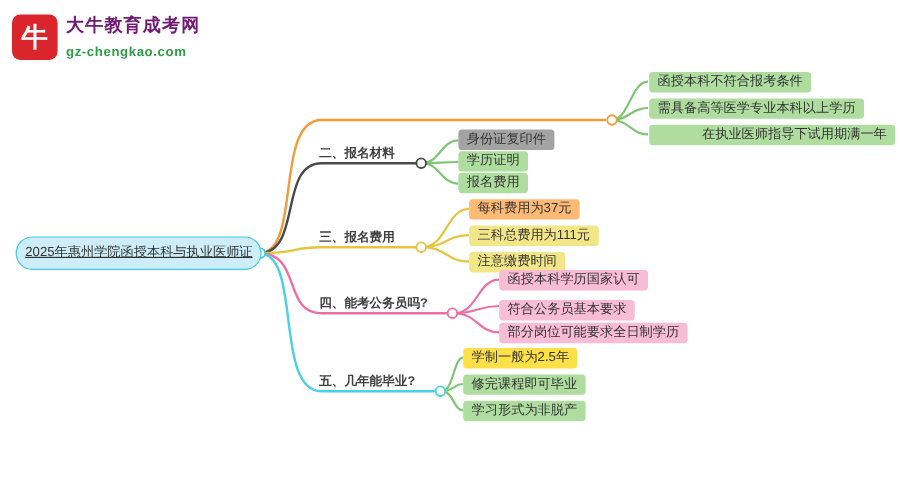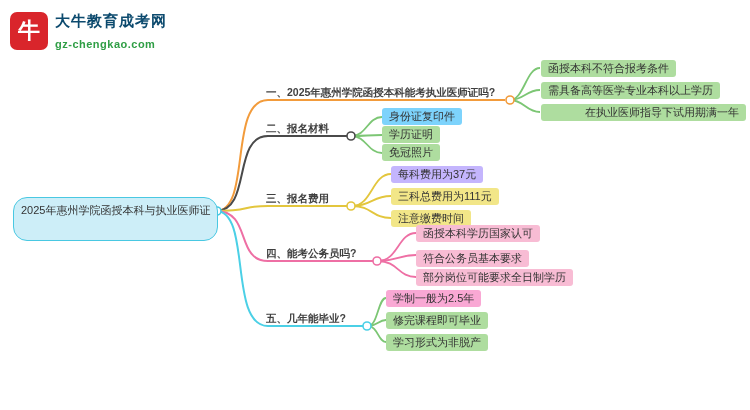--- a/index.html
+++ b/index.html
@@ -8,23 +8,23 @@
   .canvas { position:relative; width:750px; height:410px; background:#ffffff; overflow:hidden; }
   .links { position:absolute; left:0; top:0; width:750px; height:410px; }
   .links path { fill:none; }
 
   .logo { position:absolute; left:10px; top:12px; display:flex; align-items:center; gap:7px; }
   .logo-icon { width:38px; height:38px; border-radius:7px; color:#fff; font-size:22px; font-weight:bold;
                display:flex; align-items:center; justify-content:center; }
   .logo-title { font-size:15px; font-weight:bold; letter-spacing:1px; white-space:nowrap; }
   .logo-url { font-size:11px; font-weight:bold; margin-top:7px; letter-spacing:0.5px; }
 
-  .root-node { position:absolute; left:13px; top:197px; height:44px; line-height:25px; padding:0 7px;
+  .root-node { position:absolute; left:13px; top:197px; height:28px; line-height:25px; padding:0 7px;
                border:1.5px solid #49c8e2; border-radius:14px; font-size:11px; color:#333;
-               white-space:nowrap; }
+               white-space:nowrap;text-decoration:underline; }
   .branch-label { position:absolute; height:15px; line-height:15px; font-size:10.5px; font-weight:600;
                   color:#3f3f3f; white-space:nowrap; }
   .leaf { position:absolute; height:17px; line-height:17px; padding:0 7px; border-radius:3px;
           font-size:11px; color:#333; white-space:nowrap; }
 </style>
 </head>
 <body>
 
 <div class="canvas">
 
@@ -60,46 +60,45 @@
     <circle cx="510" cy="100" r="4" fill="#fff" stroke-width="1.6" stroke="#f29b3b"></circle>
     <circle cx="351" cy="136" r="4" fill="#fff" stroke-width="1.6" stroke="#4a4a4a"></circle>
     <circle cx="351" cy="206" r="4" fill="#fff" stroke-width="1.6" stroke="#e3c63d"></circle>
     <circle cx="377" cy="261" r="4" fill="#fff" stroke-width="1.6" stroke="#ee6fa4"></circle>
     <circle cx="367" cy="326" r="4" fill="#fff" stroke-width="1.6" stroke="#4bd0e6"></circle>
   </svg>
 
   <div class="logo">
     <div class="logo-icon" style="background: rgb(217, 37, 43);">牛</div>
     <div>
-      <div class="logo-title" style="color: #0c4a6e;">大牛教育成考网</div>
+      <div class="logo-title" style="color: #701a75;">大牛教育成考网</div>
       <div class="logo-url" style="color: rgb(47, 158, 69);">gz-chengkao.com</div>
     </div>
   </div>
 
   <div class="root-node" style="background: rgb(205, 238, 248); border-color: rgb(73, 200, 226);">2025年惠州学院函授本科与执业医师证</div>
 
-  <div class="branch-label" style="left:266px; top:85px;">一、2025年惠州学院函授本科能考执业医师证吗?</div>
   <div class="branch-label" style="left:266px; top:121px;">二、报名材料</div>
   <div class="branch-label" style="left:266px; top:191px;">三、报名费用</div>
   <div class="branch-label" style="left:266px; top:246px;">四、能考公务员吗?</div>
   <div class="branch-label" style="left:266px; top:311px;">五、几年能毕业?</div>
 
   <div class="leaf" style="left: 541px; top: 60px; background: rgb(174, 221, 159);">函授本科不符合报考条件</div>
   <div class="leaf" style="left: 541px; top: 82px; background: rgb(174, 221, 159);">需具备高等医学专业本科以上学历</div>
   <div class="leaf" style="left: 541px; top: 104px; background: rgb(174, 221, 159); padding-left: 44px;">在执业医师指导下试用期满一年</div>
 
-  <div class="leaf" style="left: 382px; top: 108px; background: #7dd3fc;">身份证复印件</div>
+  <div class="leaf" style="left: 382px; top: 108px; background: #a3a3a3;">身份证复印件</div>
   <div class="leaf" style="left: 382px; top: 126px; background: rgb(174, 221, 159);">学历证明</div>
-  <div class="leaf" style="left: 382px; top: 144px; background: rgb(174, 221, 159);">免冠照片</div>
+  <div class="leaf" style="left: 382px; top: 144px; background: rgb(174, 221, 159);">报名费用</div>
 
-  <div class="leaf" style="left: 391px; top: 166px; background: #c4b5fd;">每科费用为37元</div>
+  <div class="leaf" style="left: 391px; top: 166px; background: #fdba74;">每科费用为37元</div>
   <div class="leaf" style="left: 391px; top: 188px; background: rgb(242, 230, 136);">三科总费用为111元</div>
   <div class="leaf" style="left: 391px; top: 210px; background: rgb(242, 230, 136);">注意缴费时间</div>
 
   <div class="leaf" style="left: 416px; top: 225px; background: rgb(248, 188, 212);">函授本科学历国家认可</div>
   <div class="leaf" style="left: 416px; top: 250px; background: rgb(248, 188, 212);">符合公务员基本要求</div>
   <div class="leaf" style="left: 416px; top: 269px; background: rgb(248, 188, 212);">部分岗位可能要求全日制学历</div>
 
-  <div class="leaf" style="left: 386px; top: 290px; background: #f9a8d4;">学制一般为2.5年</div>
+  <div class="leaf" style="left: 386px; top: 290px; background: #fde047;">学制一般为2.5年</div>
   <div class="leaf" style="left: 386px; top: 312px; background: rgb(174, 221, 159);">修完课程即可毕业</div>
   <div class="leaf" style="left: 386px; top: 334px; background: rgb(174, 221, 159);">学习形式为非脱产</div>
 
 </div>
 
 </body></html>

